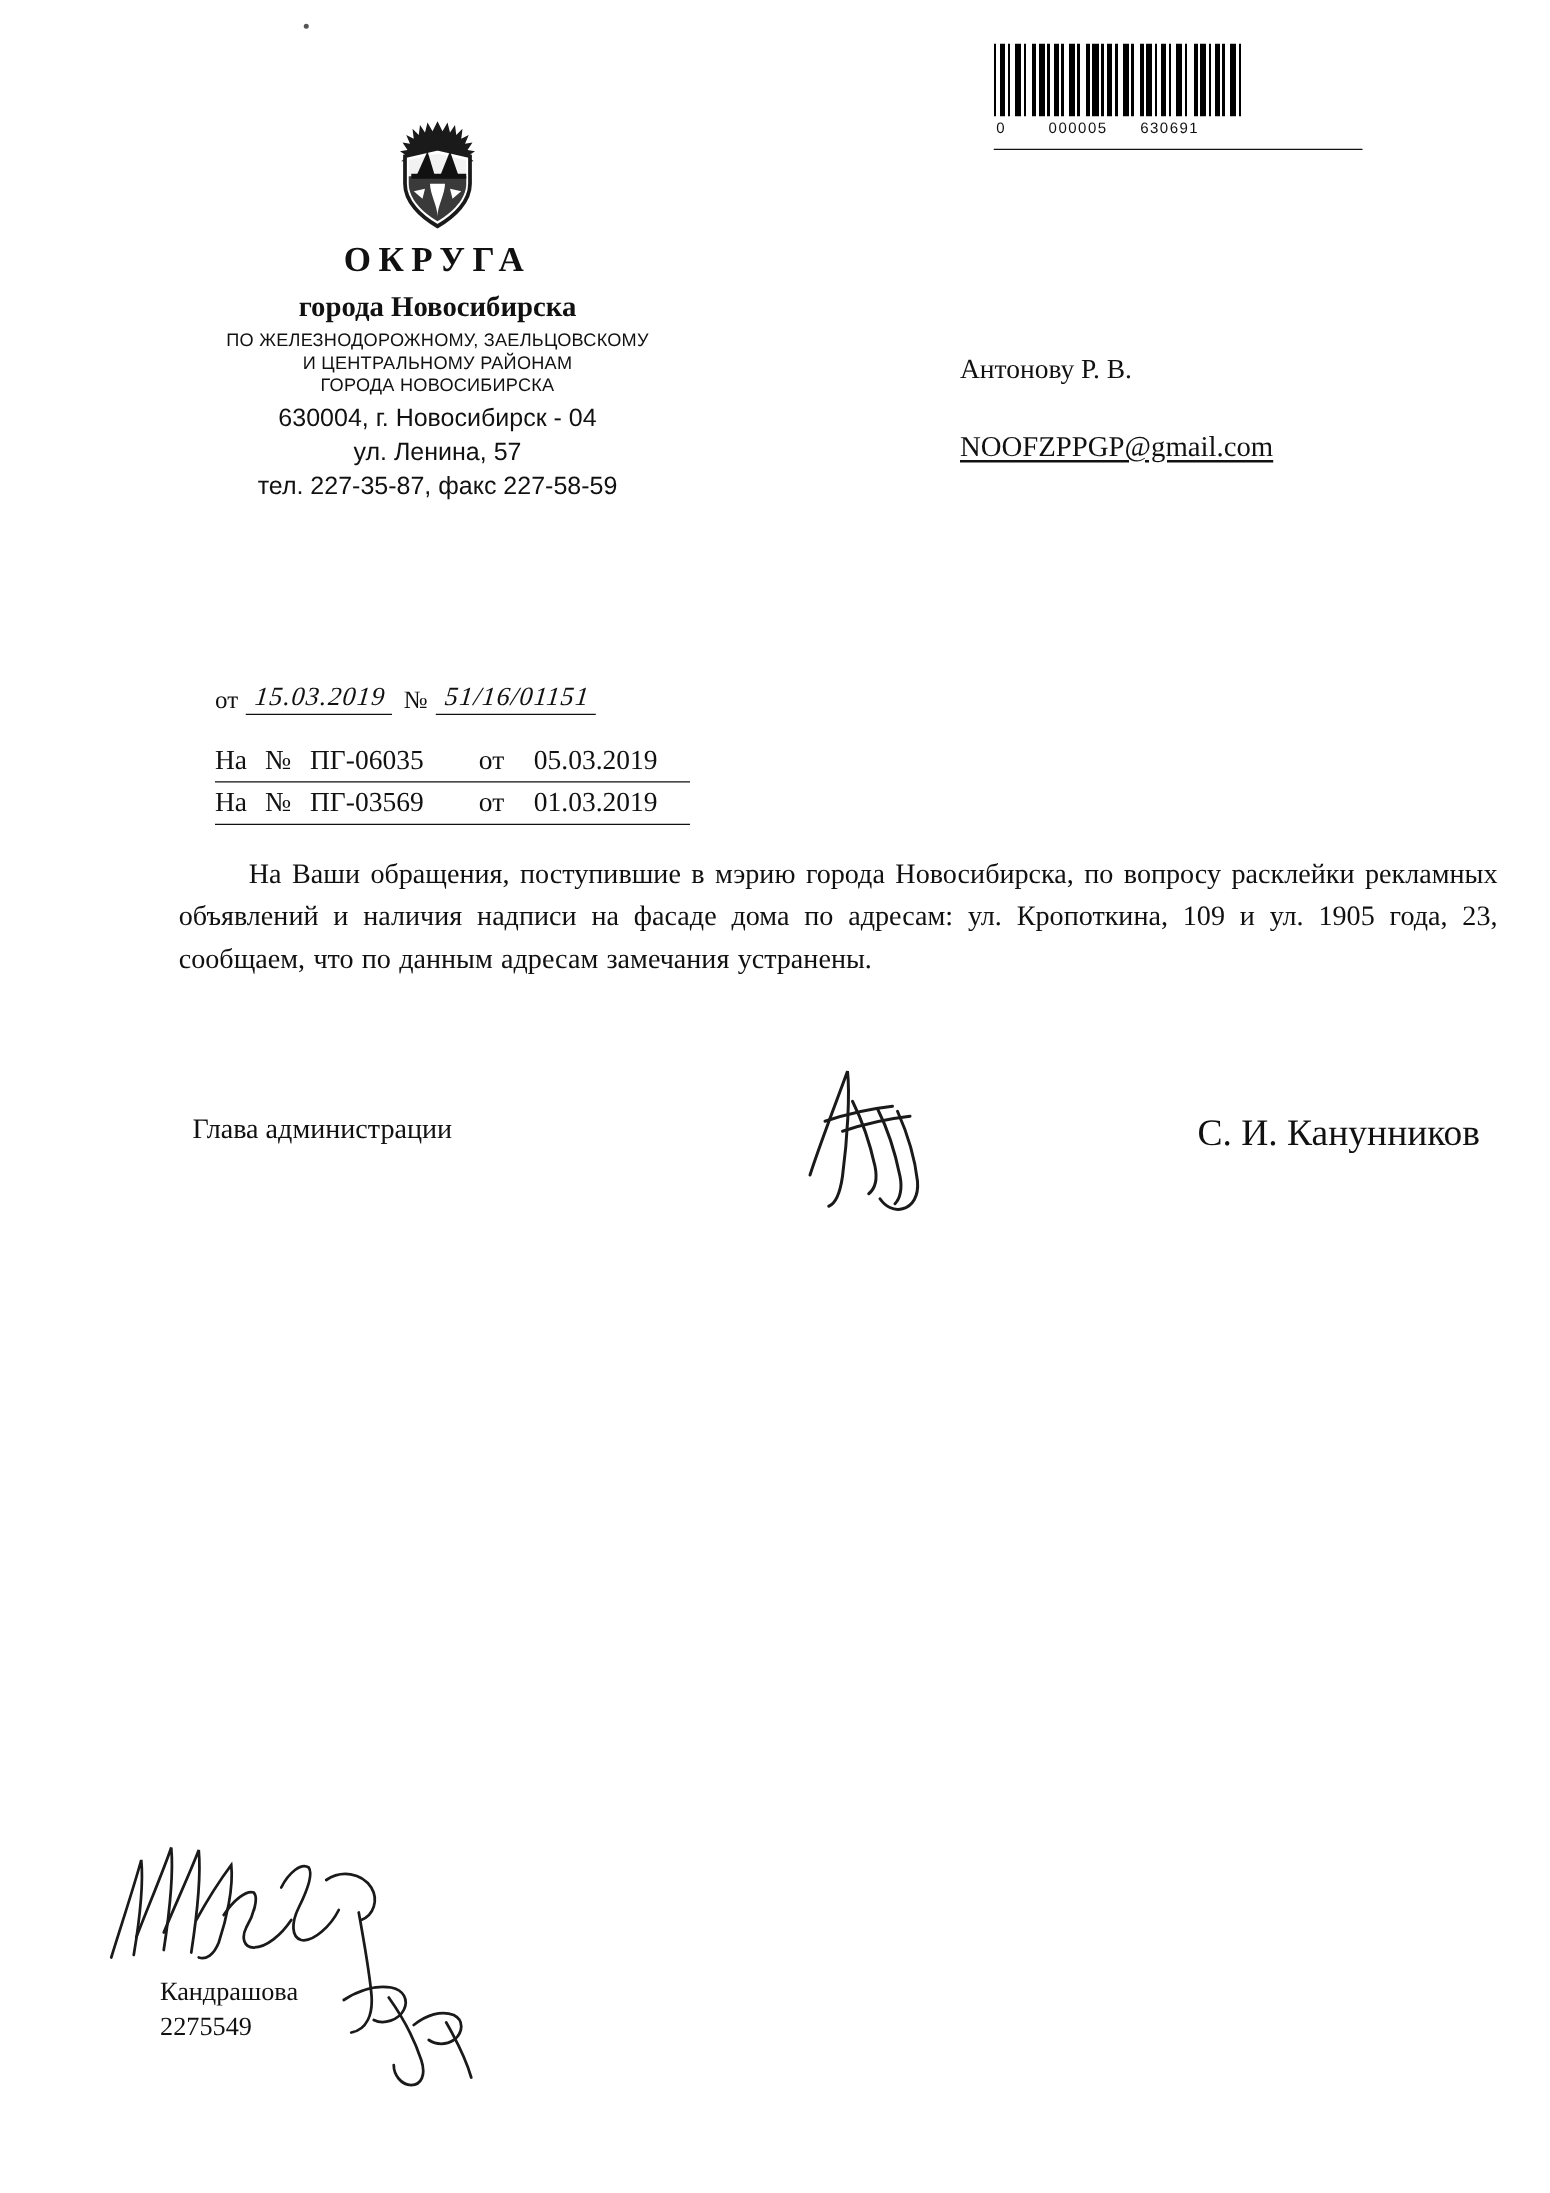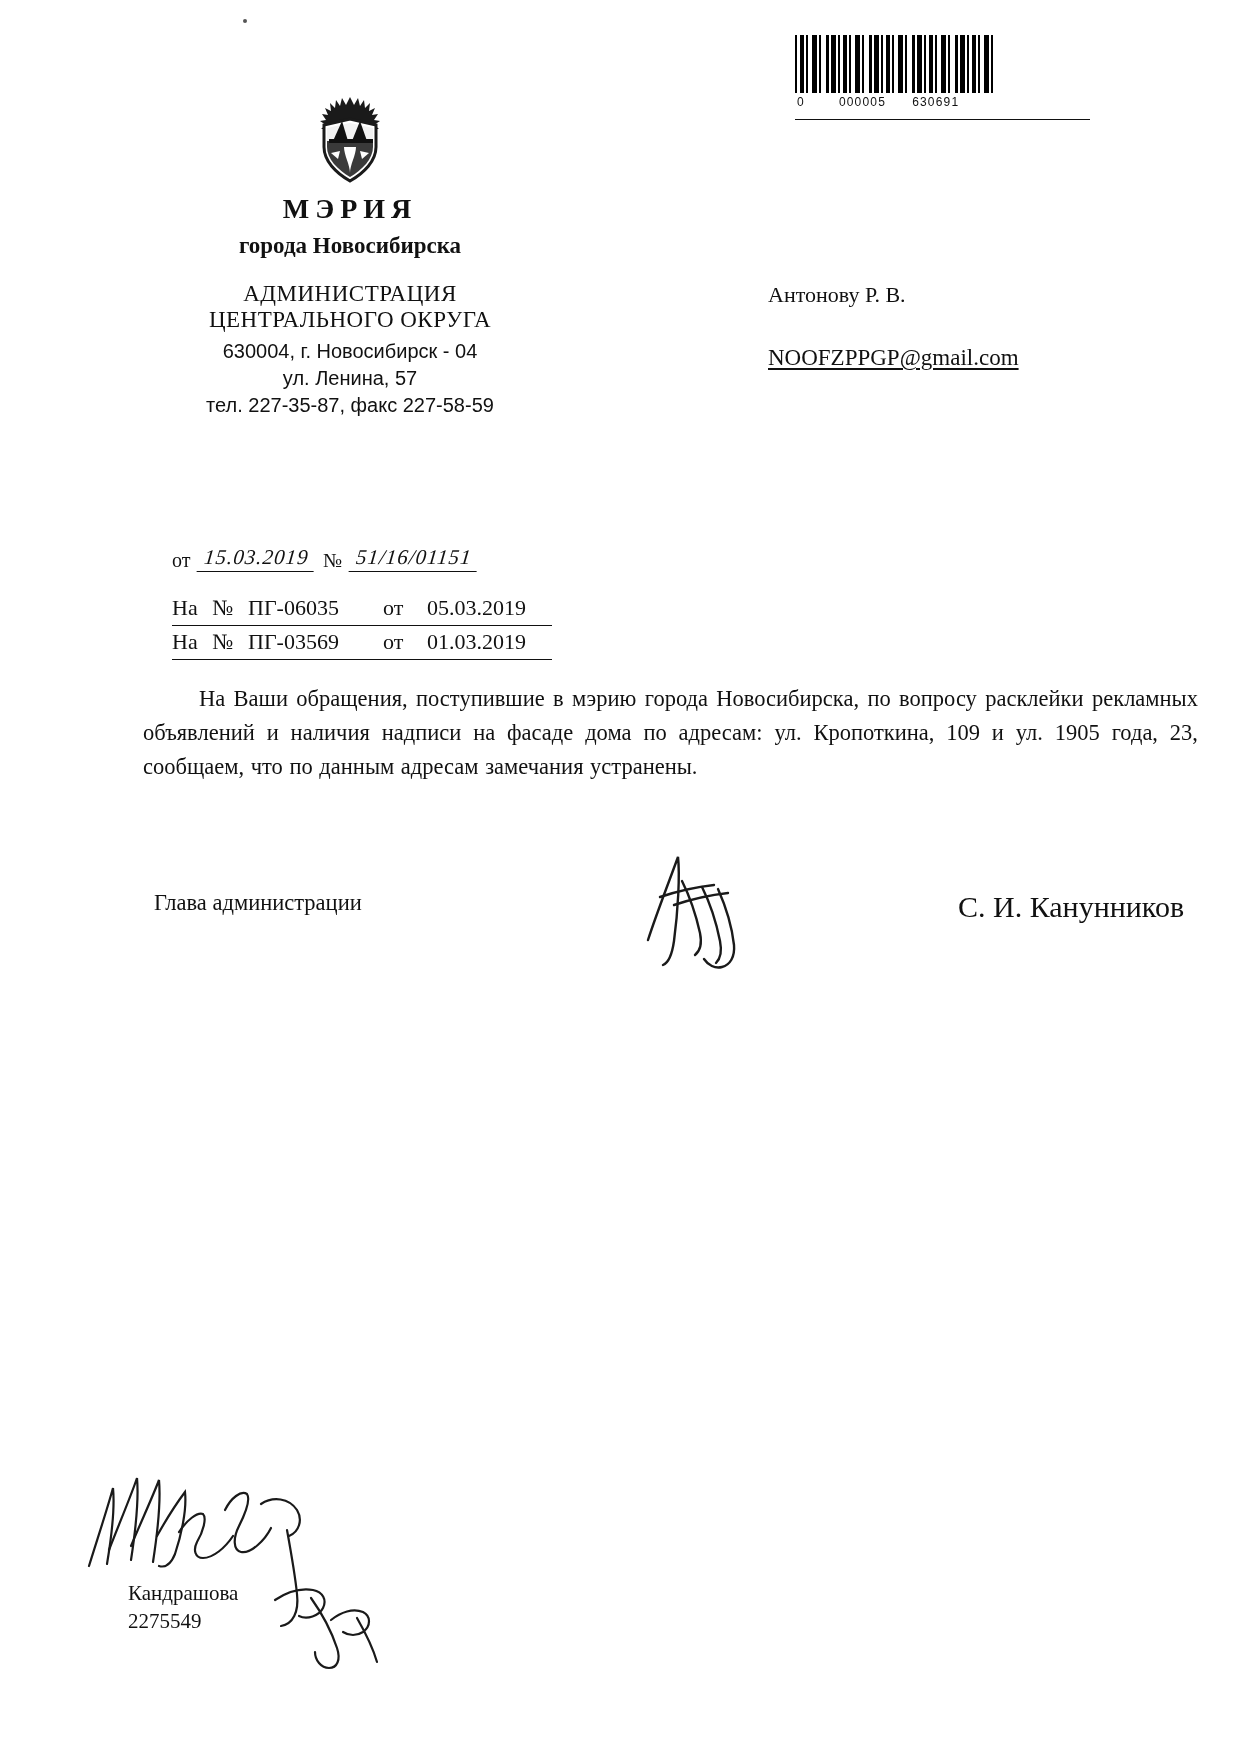--- a/index.html
+++ b/index.html
@@ -249,25 +249,26 @@
         <path d="M27 33 L50 28 L73 33 L73 52 C73 64 62 75 50 82 C38 75 27 64 27 52 Z" fill="#f2f2f2"></path>
         <path d="M27 46 L73 46 L73 52 C73 64 62 75 50 82 C38 75 27 64 27 52 Z" fill="#3a3a3a"></path>
         <path d="M33 46 L42 26 L48 46 Z" fill="#111"></path>
         <path d="M52 46 L60 26 L67 46 Z" fill="#111"></path>
         <rect x="29" y="44" width="44" height="4" fill="#111"></rect>
         <path d="M44 52 C44 60 50 70 50 78 C50 70 56 60 56 52 Z" fill="#ffffff"></path>
         <path d="M31 58 L40 56 L38 64 Z" fill="#ffffff"></path>
         <path d="M69 58 L60 56 L62 64 Z" fill="#ffffff"></path>
       </g>
     </svg>
-    <div class="org-title">МЭРИЯ</div>
+    <div class="org-title">ОКРУГА</div>
     <div class="org-city">города Новосибирска</div>
-    <div class="org-admin">
-      <div>АДМИНИСТРАЦИЯ</div>
-      <div>ЦЕНТРАЛЬНОГО ОКРУГА</div>
+    <div class="org-sub">
+      <div>ПО ЖЕЛЕЗНОДОРОЖНОМУ, ЗАЕЛЬЦОВСКОМУ</div>
+      <div>И ЦЕНТРАЛЬНОМУ РАЙОНАМ</div>
+      <div>ГОРОДА НОВОСИБИРСКА</div>
     </div>
     <div class="org-addr">
       <div>630004, г. Новосибирск - 04</div>
       <div>ул. Ленина, 57</div>
       <div>тел. 227-35-87, факс 227-58-59</div>
     </div>
   </div>
 
   <div class="ref-line">
     <span>от</span>

